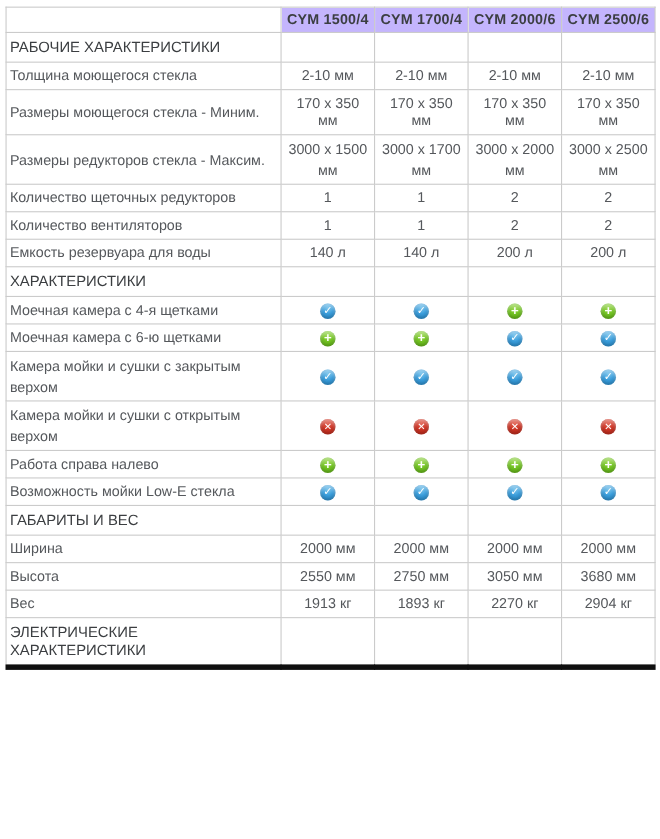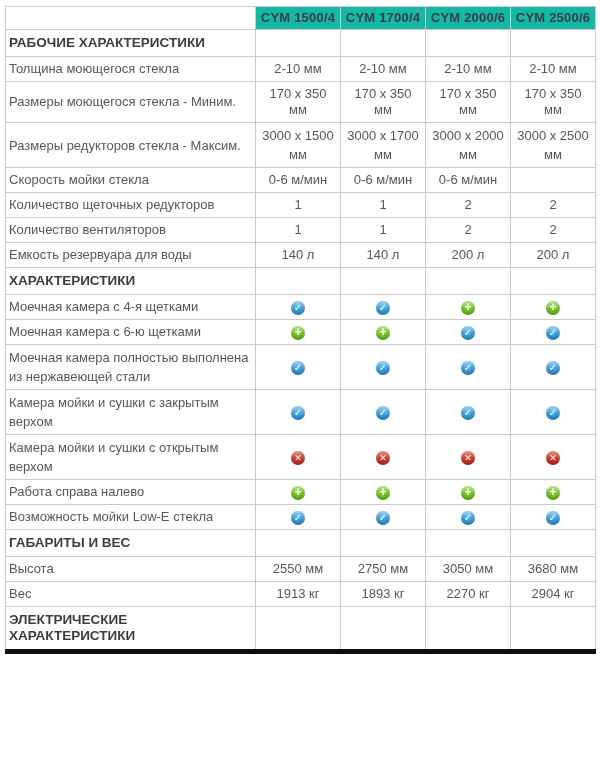--- a/index.html
+++ b/index.html
@@ -24,36 +24,36 @@
   table.spec col.c-val { width: 85px; }
   table.spec th, table.spec td {
     border: 1px solid #cbcbcb;
     font-size: 13px;
     line-height: 16px;
     padding: 4px 3px;
     color: #55585c;
     overflow: hidden;
   }
   table.spec thead th {
-    background: #14b8a6;
+    background: #c4b5fd;
     color: #3b3e41;
     font-weight: bold;
     text-align: center;
     padding: 3px 2px;
     letter-spacing: 0.2px;
   }
   table.spec thead th.corner {
     background: #ffffff;
   }
   td.label-cell {
     text-align: left;
     padding-left: 4px;
   }
   tr.section-row td.label-cell {
-    font-weight: bold;
+    font-weight: normal;
     color: #3b3e41;
     font-size: 13.5px;
     padding-top: 5px;
     padding-bottom: 5px;
   }
   td.value-cell {
     text-align: center;
   }
   tr.tall td {
     padding-top: 3px;
@@ -131,27 +131,20 @@
           <td class="value-cell">170 x 350 мм</td>
         </tr>
         <tr class="tall">
           <td class="label-cell">Размеры редукторов стекла - Максим.</td>
           <td class="value-cell">3000 x 1500 мм</td>
           <td class="value-cell">3000 x 1700 мм</td>
           <td class="value-cell">3000 x 2000 мм</td>
           <td class="value-cell">3000 x 2500 мм</td>
         </tr>
         <tr>
-          <td class="label-cell">Скорость мойки стекла</td>
-          <td class="value-cell">0-6 м/мин</td>
-          <td class="value-cell">0-6 м/мин</td>
-          <td class="value-cell">0-6 м/мин</td>
-          <td class="value-cell"></td>
-        </tr>
-        <tr>
           <td class="label-cell">Количество щеточных редукторов</td>
           <td class="value-cell">1</td>
           <td class="value-cell">1</td>
           <td class="value-cell">2</td>
           <td class="value-cell">2</td>
         </tr>
         <tr>
           <td class="label-cell">Количество вентиляторов</td>
           <td class="value-cell">1</td>
           <td class="value-cell">1</td>
@@ -180,27 +173,20 @@
           <td class="value-cell"><span class="cell-icon icon-plus">+</span></td>
         </tr>
         <tr>
           <td class="label-cell">Моечная камера с 6-ю щетками</td>
           <td class="value-cell"><span class="cell-icon icon-plus">+</span></td>
           <td class="value-cell"><span class="cell-icon icon-plus">+</span></td>
           <td class="value-cell"><span class="cell-icon icon-check">✓</span></td>
           <td class="value-cell"><span class="cell-icon icon-check">✓</span></td>
         </tr>
         <tr class="tall">
-          <td class="label-cell">Моечная камера полностью выполнена из нержавеющей стали</td>
-          <td class="value-cell"><span class="cell-icon icon-check">✓</span></td>
-          <td class="value-cell"><span class="cell-icon icon-check">✓</span></td>
-          <td class="value-cell"><span class="cell-icon icon-check">✓</span></td>
-          <td class="value-cell"><span class="cell-icon icon-check">✓</span></td>
-        </tr>
-        <tr class="tall">
           <td class="label-cell">Камера мойки и сушки с закрытым верхом</td>
           <td class="value-cell"><span class="cell-icon icon-check">✓</span></td>
           <td class="value-cell"><span class="cell-icon icon-check">✓</span></td>
           <td class="value-cell"><span class="cell-icon icon-check">✓</span></td>
           <td class="value-cell"><span class="cell-icon icon-check">✓</span></td>
         </tr>
         <tr class="tall">
           <td class="label-cell">Камера мойки и сушки с открытым верхом</td>
           <td class="value-cell"><span class="cell-icon icon-cross">✕</span></td>
           <td class="value-cell"><span class="cell-icon icon-cross">✕</span></td>
@@ -220,20 +206,27 @@
           <td class="value-cell"><span class="cell-icon icon-check">✓</span></td>
           <td class="value-cell"><span class="cell-icon icon-check">✓</span></td>
           <td class="value-cell"><span class="cell-icon icon-check">✓</span></td>
         </tr>
         <tr class="section-row">
           <td class="label-cell">ГАБАРИТЫ И ВЕС</td>
           <td class="value-cell"></td>
           <td class="value-cell"></td>
           <td class="value-cell"></td>
           <td class="value-cell"></td>
+        </tr>
+        <tr>
+          <td class="label-cell">Ширина</td>
+          <td class="value-cell">2000 мм</td>
+          <td class="value-cell">2000 мм</td>
+          <td class="value-cell">2000 мм</td>
+          <td class="value-cell">2000 мм</td>
         </tr>
         <tr>
           <td class="label-cell">Высота</td>
           <td class="value-cell">2550 мм</td>
           <td class="value-cell">2750 мм</td>
           <td class="value-cell">3050 мм</td>
           <td class="value-cell">3680 мм</td>
         </tr>
         <tr>
           <td class="label-cell">Вес</td>

